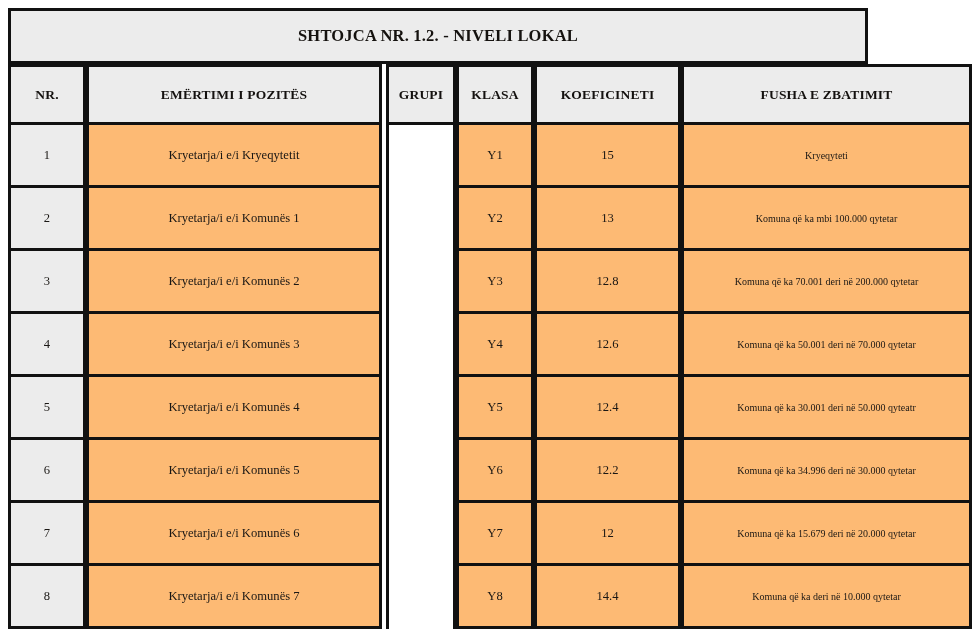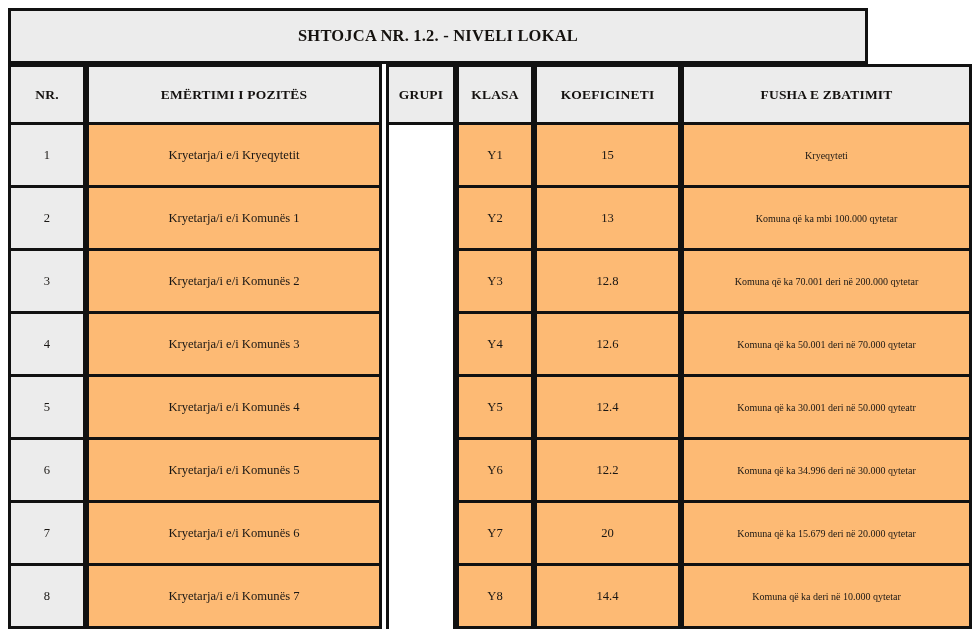--- a/index.html
+++ b/index.html
@@ -197,21 +197,21 @@
         <td class="bcell">Y6</td>
         <td class="bcell">12.2</td>
         <td class="bcell fusha">Komuna që ka 34.996 deri në 30.000 qytetar</td>
       </tr>
 
       <tr>
         <td class="bcell nr">7</td>
         <td class="bcell pos">Kryetarja/i e/i Komunës 6</td>
         <td class="seam"></td>
         <td class="bcell">Y7</td>
-        <td class="bcell">20</td>
+        <td class="bcell">12</td>
         <td class="bcell fusha">Komuna që ka 15.679 deri në 20.000 qytetar</td>
       </tr>
 
       <tr>
         <td class="bcell nr">8</td>
         <td class="bcell pos">Kryetarja/i e/i Komunës 7</td>
         <td class="seam"></td>
         <td class="bcell">Y8</td>
         <td class="bcell">14.4</td>
         <td class="bcell fusha">Komuna që ka deri në 10.000 qytetar</td>

